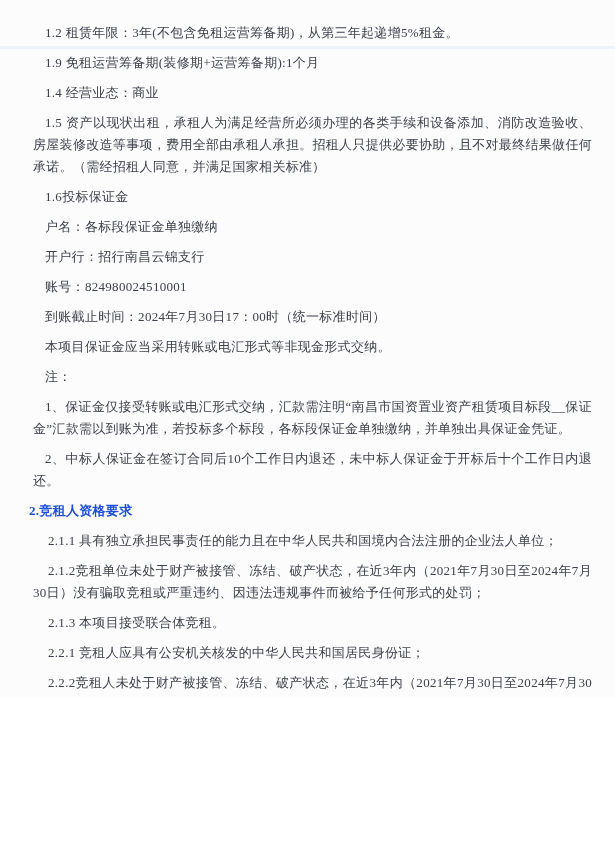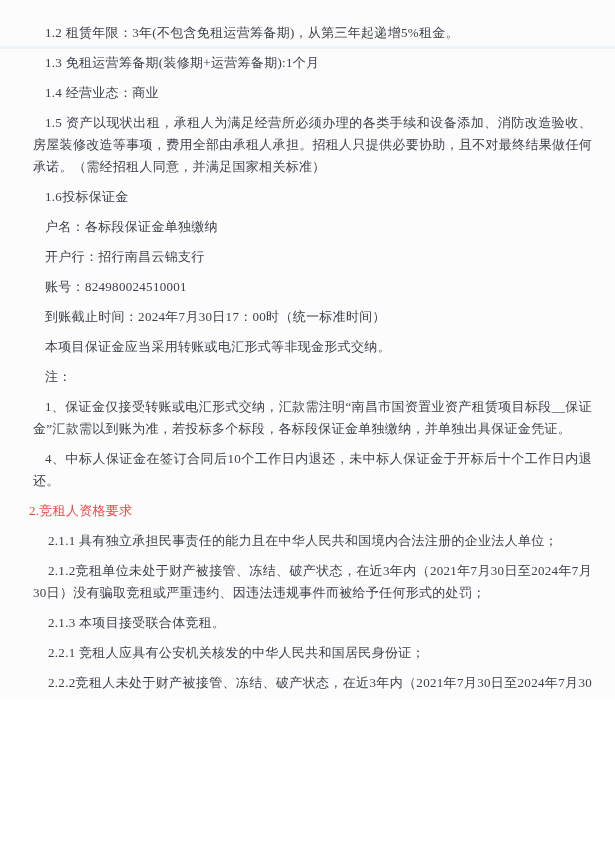--- a/index.html
+++ b/index.html
@@ -34,22 +34,22 @@
     font-size: 13px;
     letter-spacing: 0.3px;
   }
   .para {
     margin: 0 0 8px 0;
     line-height: 22px;
     text-indent: 12px;
     text-align: justify;
   }
   .bold {
-    font-weight: normal;
-    color: #ef4444;
+    font-weight: bold;
+    color: #1d4ed8;
   }
   .sec-top {
     text-indent: -4px;
   }
   .sub-item {
     text-indent: 15px;
   }
   .gap-before {
   }
   .tight-before {
@@ -67,34 +67,34 @@
   }
 </style>
 </head>
 <body>
 
 <div class="page">
   <div class="scan-artifact"></div>
 
   <div class="content">
     <p class="para">1.2 租赁年限：3年(不包含免租运营筹备期)，从第三年起递增5%租金。</p>
-    <p class="para">1.3 免租运营筹备期(装修期+运营筹备期):1个月</p>
+    <p class="para">1.9 免租运营筹备期(装修期+运营筹备期):1个月</p>
     <p class="para">1.4 经营业态：商业</p>
     <p class="para">1.5 资产以现状出租，承租人为满足经营所必须办理的各类手续和设备添加、消防改造验收、房屋装修改造等事项，费用全部由承租人承担。招租人只提供必要协助，且不对最终结果做任何承诺。（需经招租人同意，并满足国家相关标准）</p>
 
     <p class="para gap-before">1.6投标保证金</p>
     <p class="para">户名：各标段保证金单独缴纳</p>
     <p class="para">开户行：招行南昌云锦支行</p>
     <p class="para">账号：824980024510001</p>
     <p class="para">到账截止时间：2024年7月30日17：00时（统一标准时间）</p>
     <p class="para">本项目保证金应当采用转账或电汇形式等非现金形式交纳。</p>
 
     <p class="para">注：</p>
     <p class="para">1、保证金仅接受转账或电汇形式交纳，汇款需注明“南昌市国资置业资产租赁项目标段__保证金”汇款需以到账为准，若投标多个标段，各标段保证金单独缴纳，并单独出具保证金凭证。</p>
-    <p class="para">4、中标人保证金在签订合同后10个工作日内退还，未中标人保证金于开标后十个工作日内退还。</p>
+    <p class="para">2、中标人保证金在签订合同后10个工作日内退还，未中标人保证金于开标后十个工作日内退还。</p>
 
     <p class="para bold sec-top">2.竞租人资格要求</p>
 
     <p class="para sub-item">2.1.1 具有独立承担民事责任的能力且在中华人民共和国境内合法注册的企业法人单位；</p>
     <p class="para sub-item">2.1.2竞租单位未处于财产被接管、冻结、破产状态，在近3年内（2021年7月30日至2024年7月30日）没有骗取竞租或严重违约、因违法违规事件而被给予任何形式的处罚；</p>
     <p class="para sub-item">2.1.3 本项目接受联合体竞租。</p>
 
     <p class="para sub-item">2.2.1 竞租人应具有公安机关核发的中华人民共和国居民身份证；</p>
     <p class="para sub-item">2.2.2竞租人未处于财产被接管、冻结、破产状态，在近3年内（2021年7月30日至2024年7月30日）没有骗取竞租或严重违约、因违法违规事件而被给予任何形式的处罚；</p>
     <p class="para sub-item tight-before">2.2.3 本次项目接受联合体竞租。</p>

